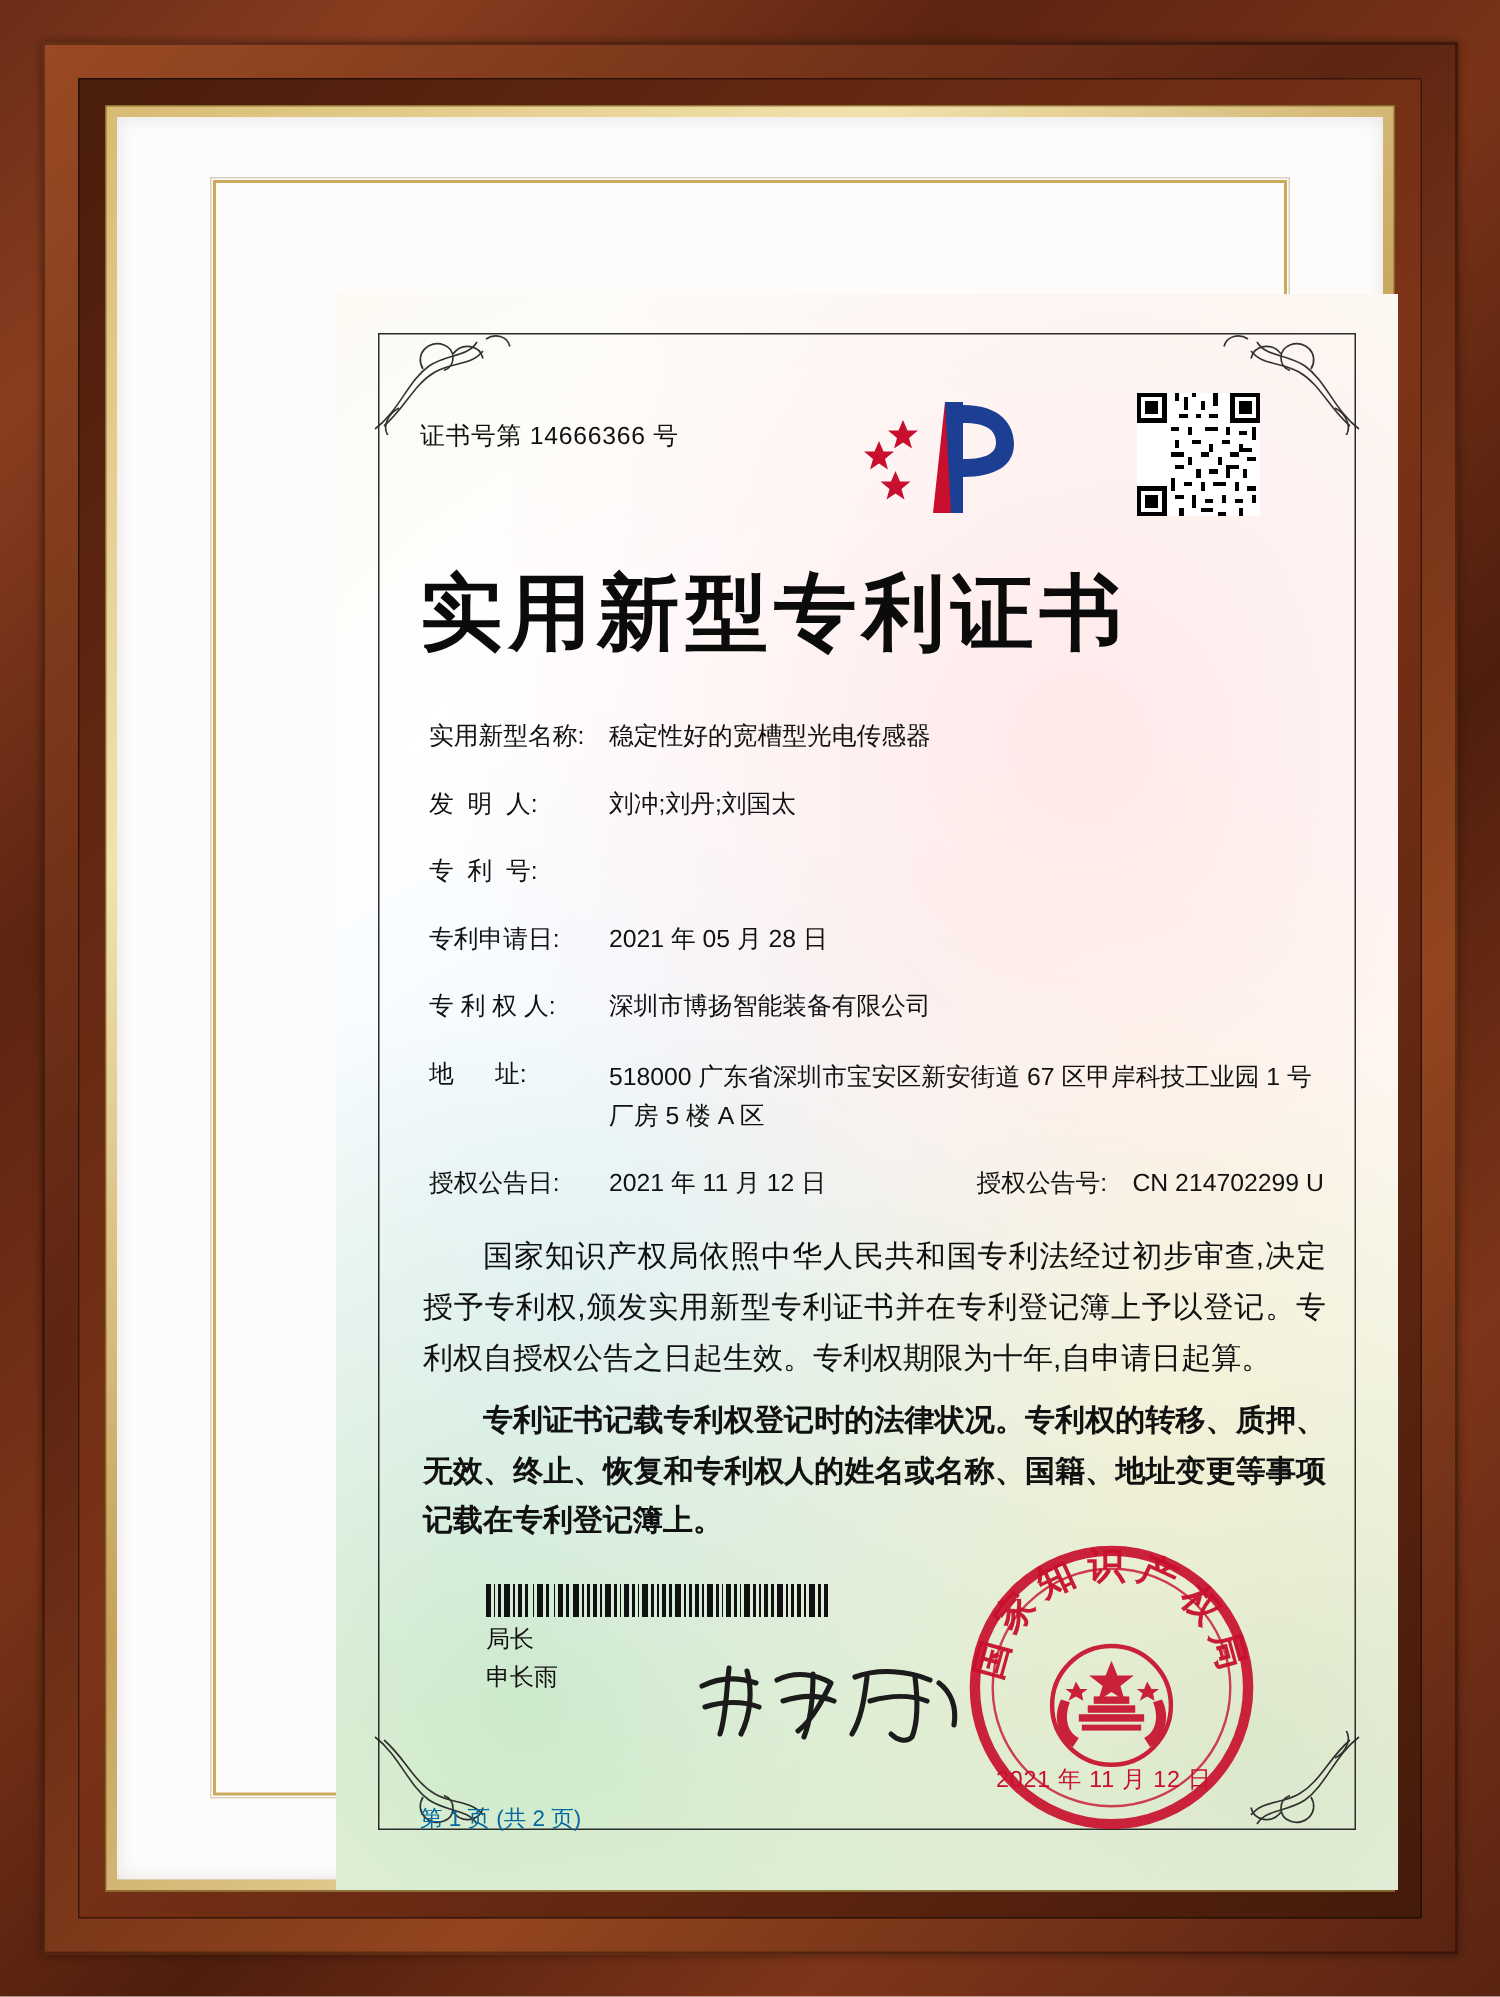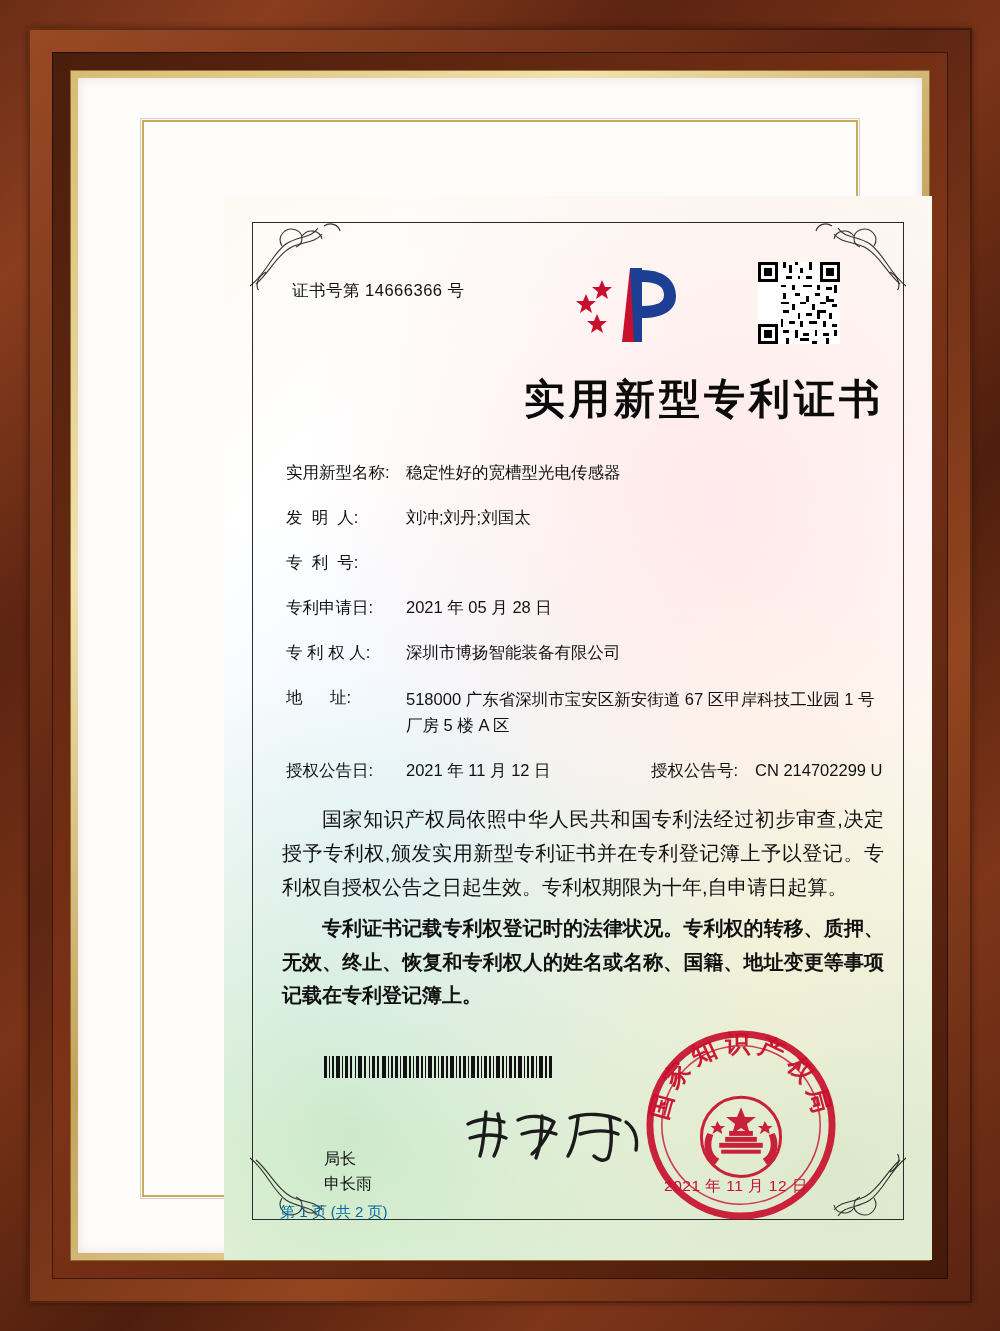--- a/index.html
+++ b/index.html
@@ -73,47 +73,47 @@
   }
   .corner.tl{left:22px;top:18px;}
   .corner.tr{right:22px;top:18px;transform:scaleX(-1);}
   .corner.bl{left:22px;bottom:30px;transform:scaleY(-1);}
   .corner.br{right:22px;bottom:30px;transform:scale(-1,-1);}
 
   .content{position:absolute;left:56px;top:60px;right:48px;bottom:40px;}
 
   .topline{position:relative;height:110px;}
   .cert-no{
-    position:absolute;left:12px;top:24px;font-size:16.5px;color:#111;letter-spacing:.5px;
+    position:absolute;left:0;top:24px;font-size:16.5px;color:#111;letter-spacing:.5px;
   }
   .logo{position:absolute;left:292px;top:0;width:120px;height:96px;}
   .qr{position:absolute;right:44px;top:6px;width:82px;height:82px;}
 
   .title{
-    text-align:right;font-size:41px;font-weight:bold;color:#0b0b0b;
+    text-align:left;font-size:55px;font-weight:bold;color:#0b0b0b;
     letter-spacing:4px;margin-top:6px;margin-bottom:34px;
     font-family:"DejaVu Sans","Liberation Sans",sans-serif;
   }
 
   .fields{padding-left:6px;}
   .row{display:flex;font-size:16.5px;color:#111;margin-bottom:21px;line-height:1.45;}
   .lab{width:120px;flex:0 0 120px;white-space:pre;}
   .val{flex:1;}
   .row.addr .val{line-height:1.6;}
   .row.two{margin-bottom:20px;}
   .grant-left{display:flex;flex:0 0 330px;}
   .grant-right{display:flex;flex:1;}
   .grant-right .lab{width:104px;flex:0 0 104px;margin-left:35px;}
 
   .para{font-size:20px;color:#111;line-height:1.68;text-indent:2em;margin:16px 0 0 2px;text-align:justify;}
   .para.second{margin-top:8px;font-weight:bold;}
 
   .barcode{position:absolute;left:44px;top:800px;width:230px;height:22px;}
 
-  .sign-block{position:absolute;left:44px;top:891px;font-size:16px;color:#111;line-height:1.55;}
+  .sign-block{position:absolute;left:44px;top:826px;font-size:16px;color:#111;line-height:1.55;}
   .signature{
     position:absolute;left:178px;top:848px;width:200px;height:60px;
   }
 
   .seal{position:absolute;right:44px;top:770px;width:198px;height:198px;}
   .seal-date{
     position:absolute;right:60px;top:920px;width:176px;text-align:center;
     font-size:15.5px;color:#c8102e;letter-spacing:.5px;
   }
 

